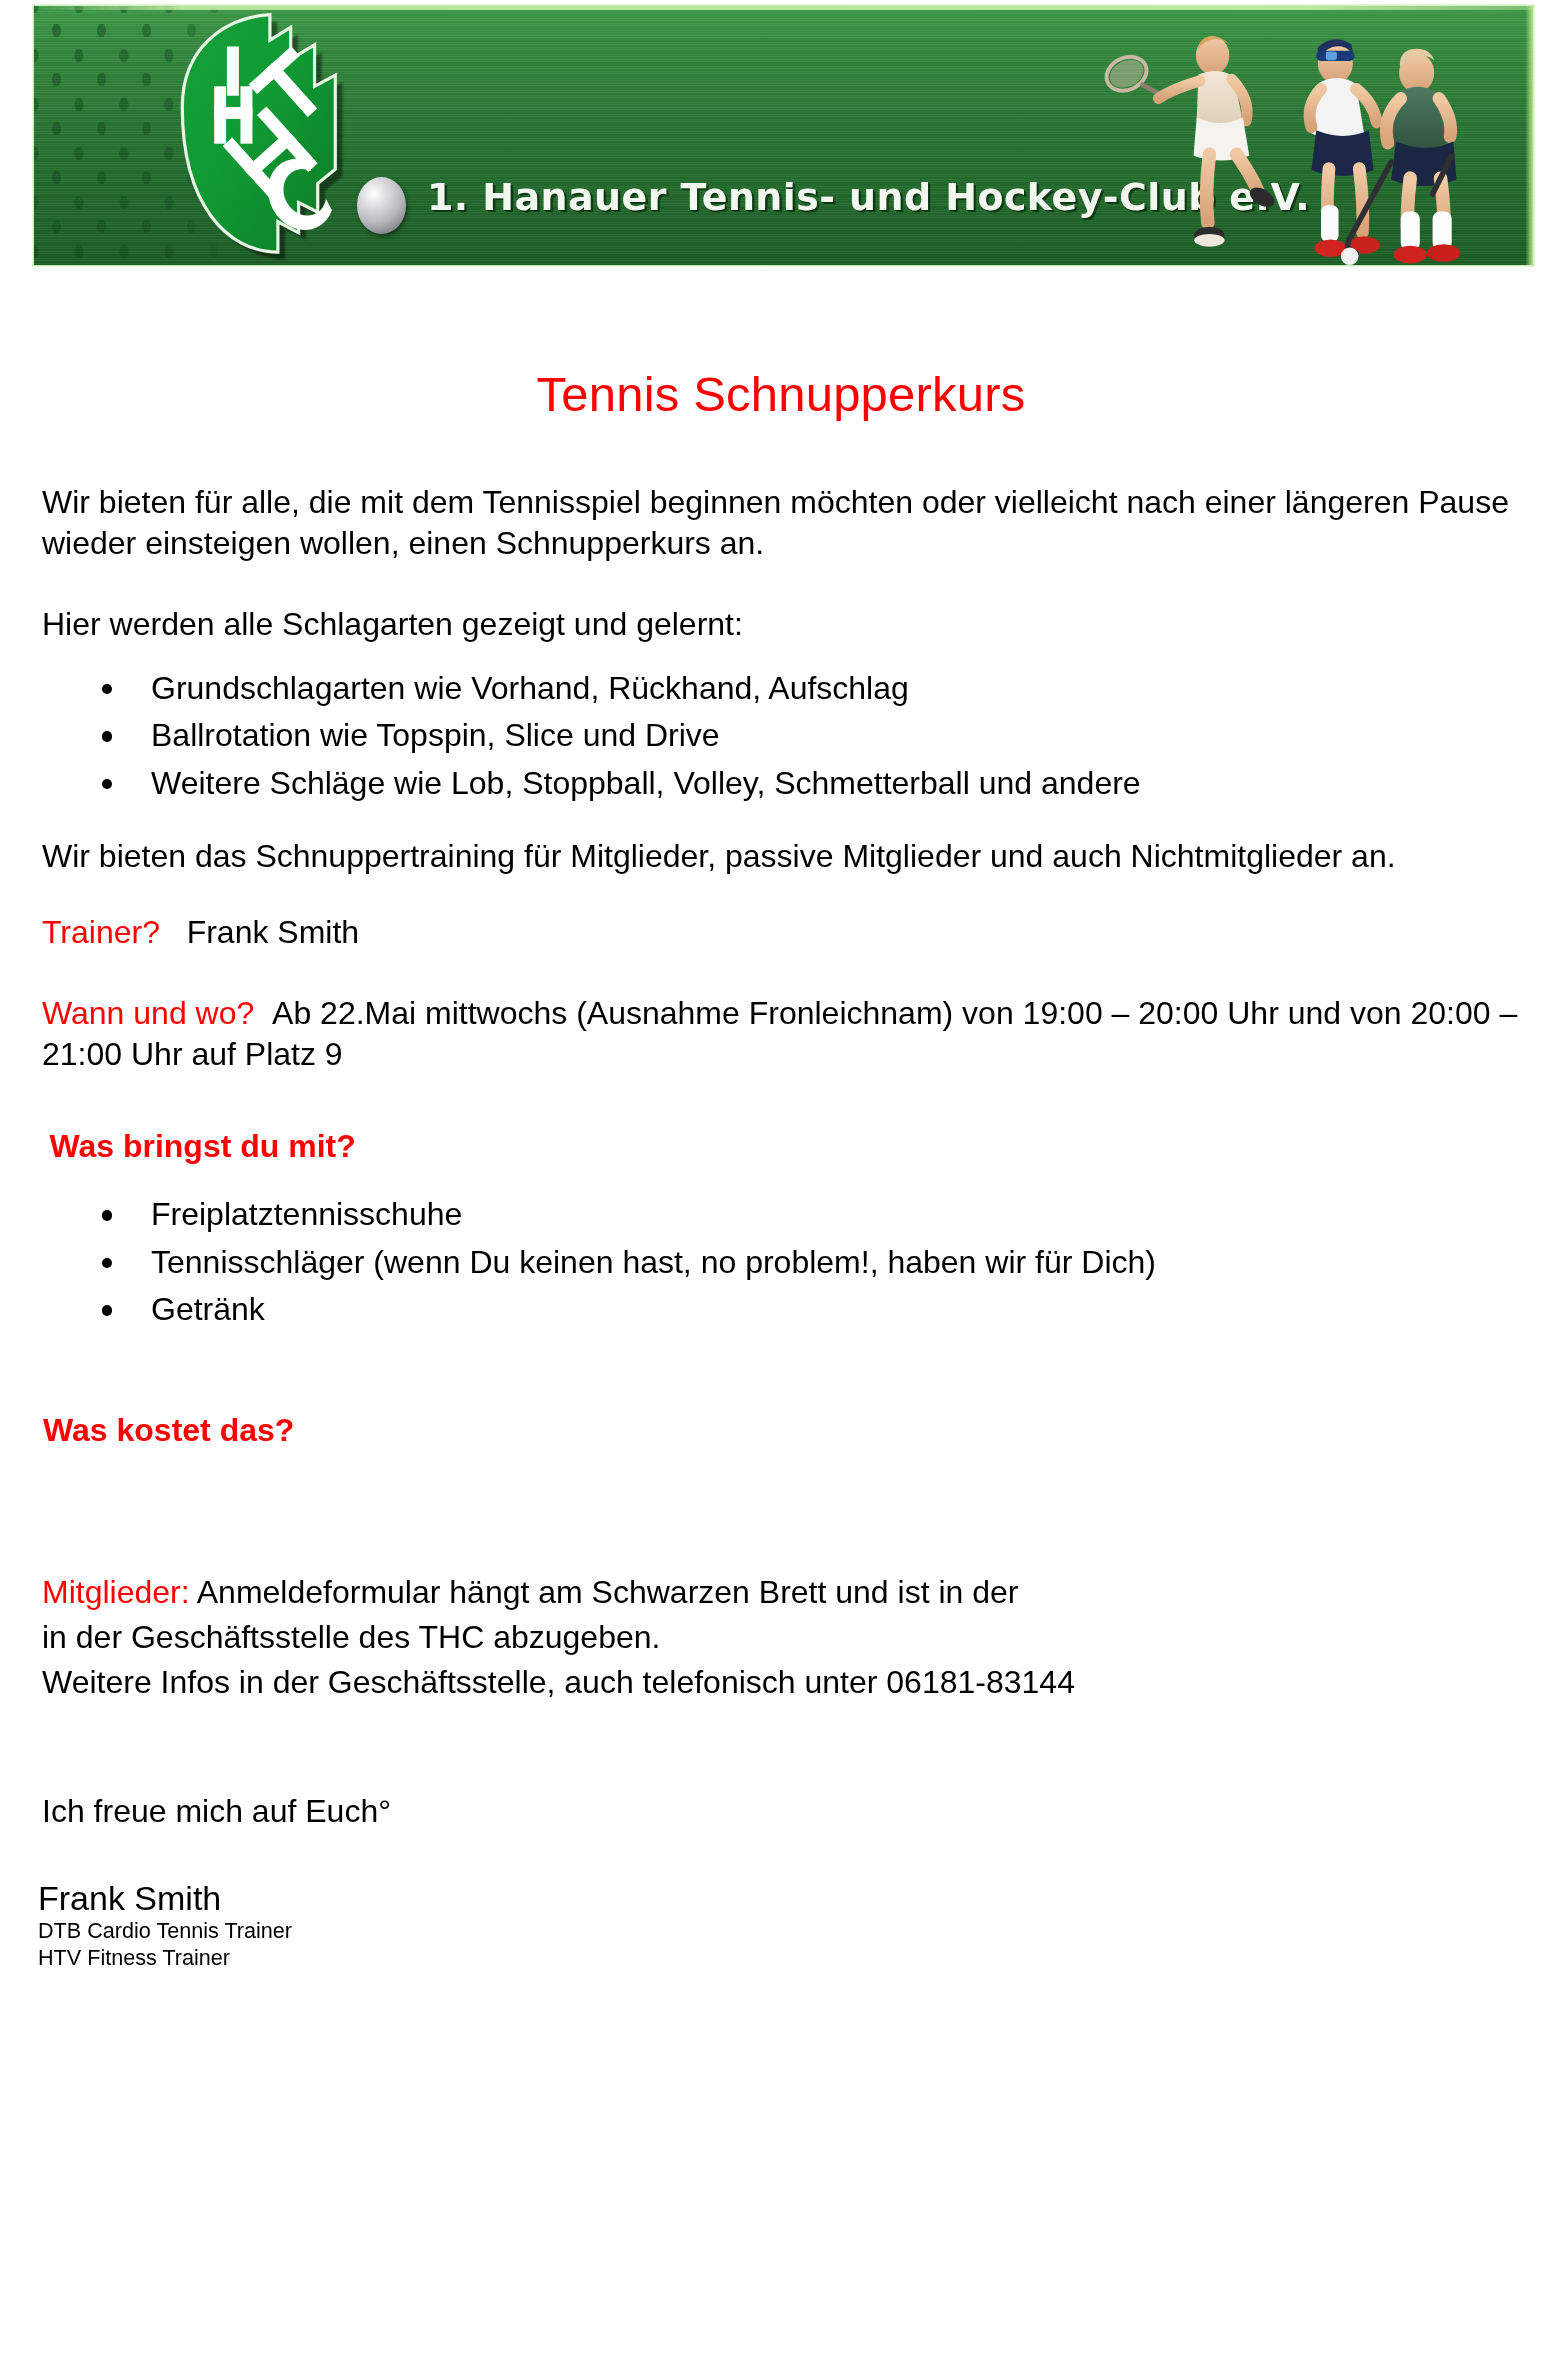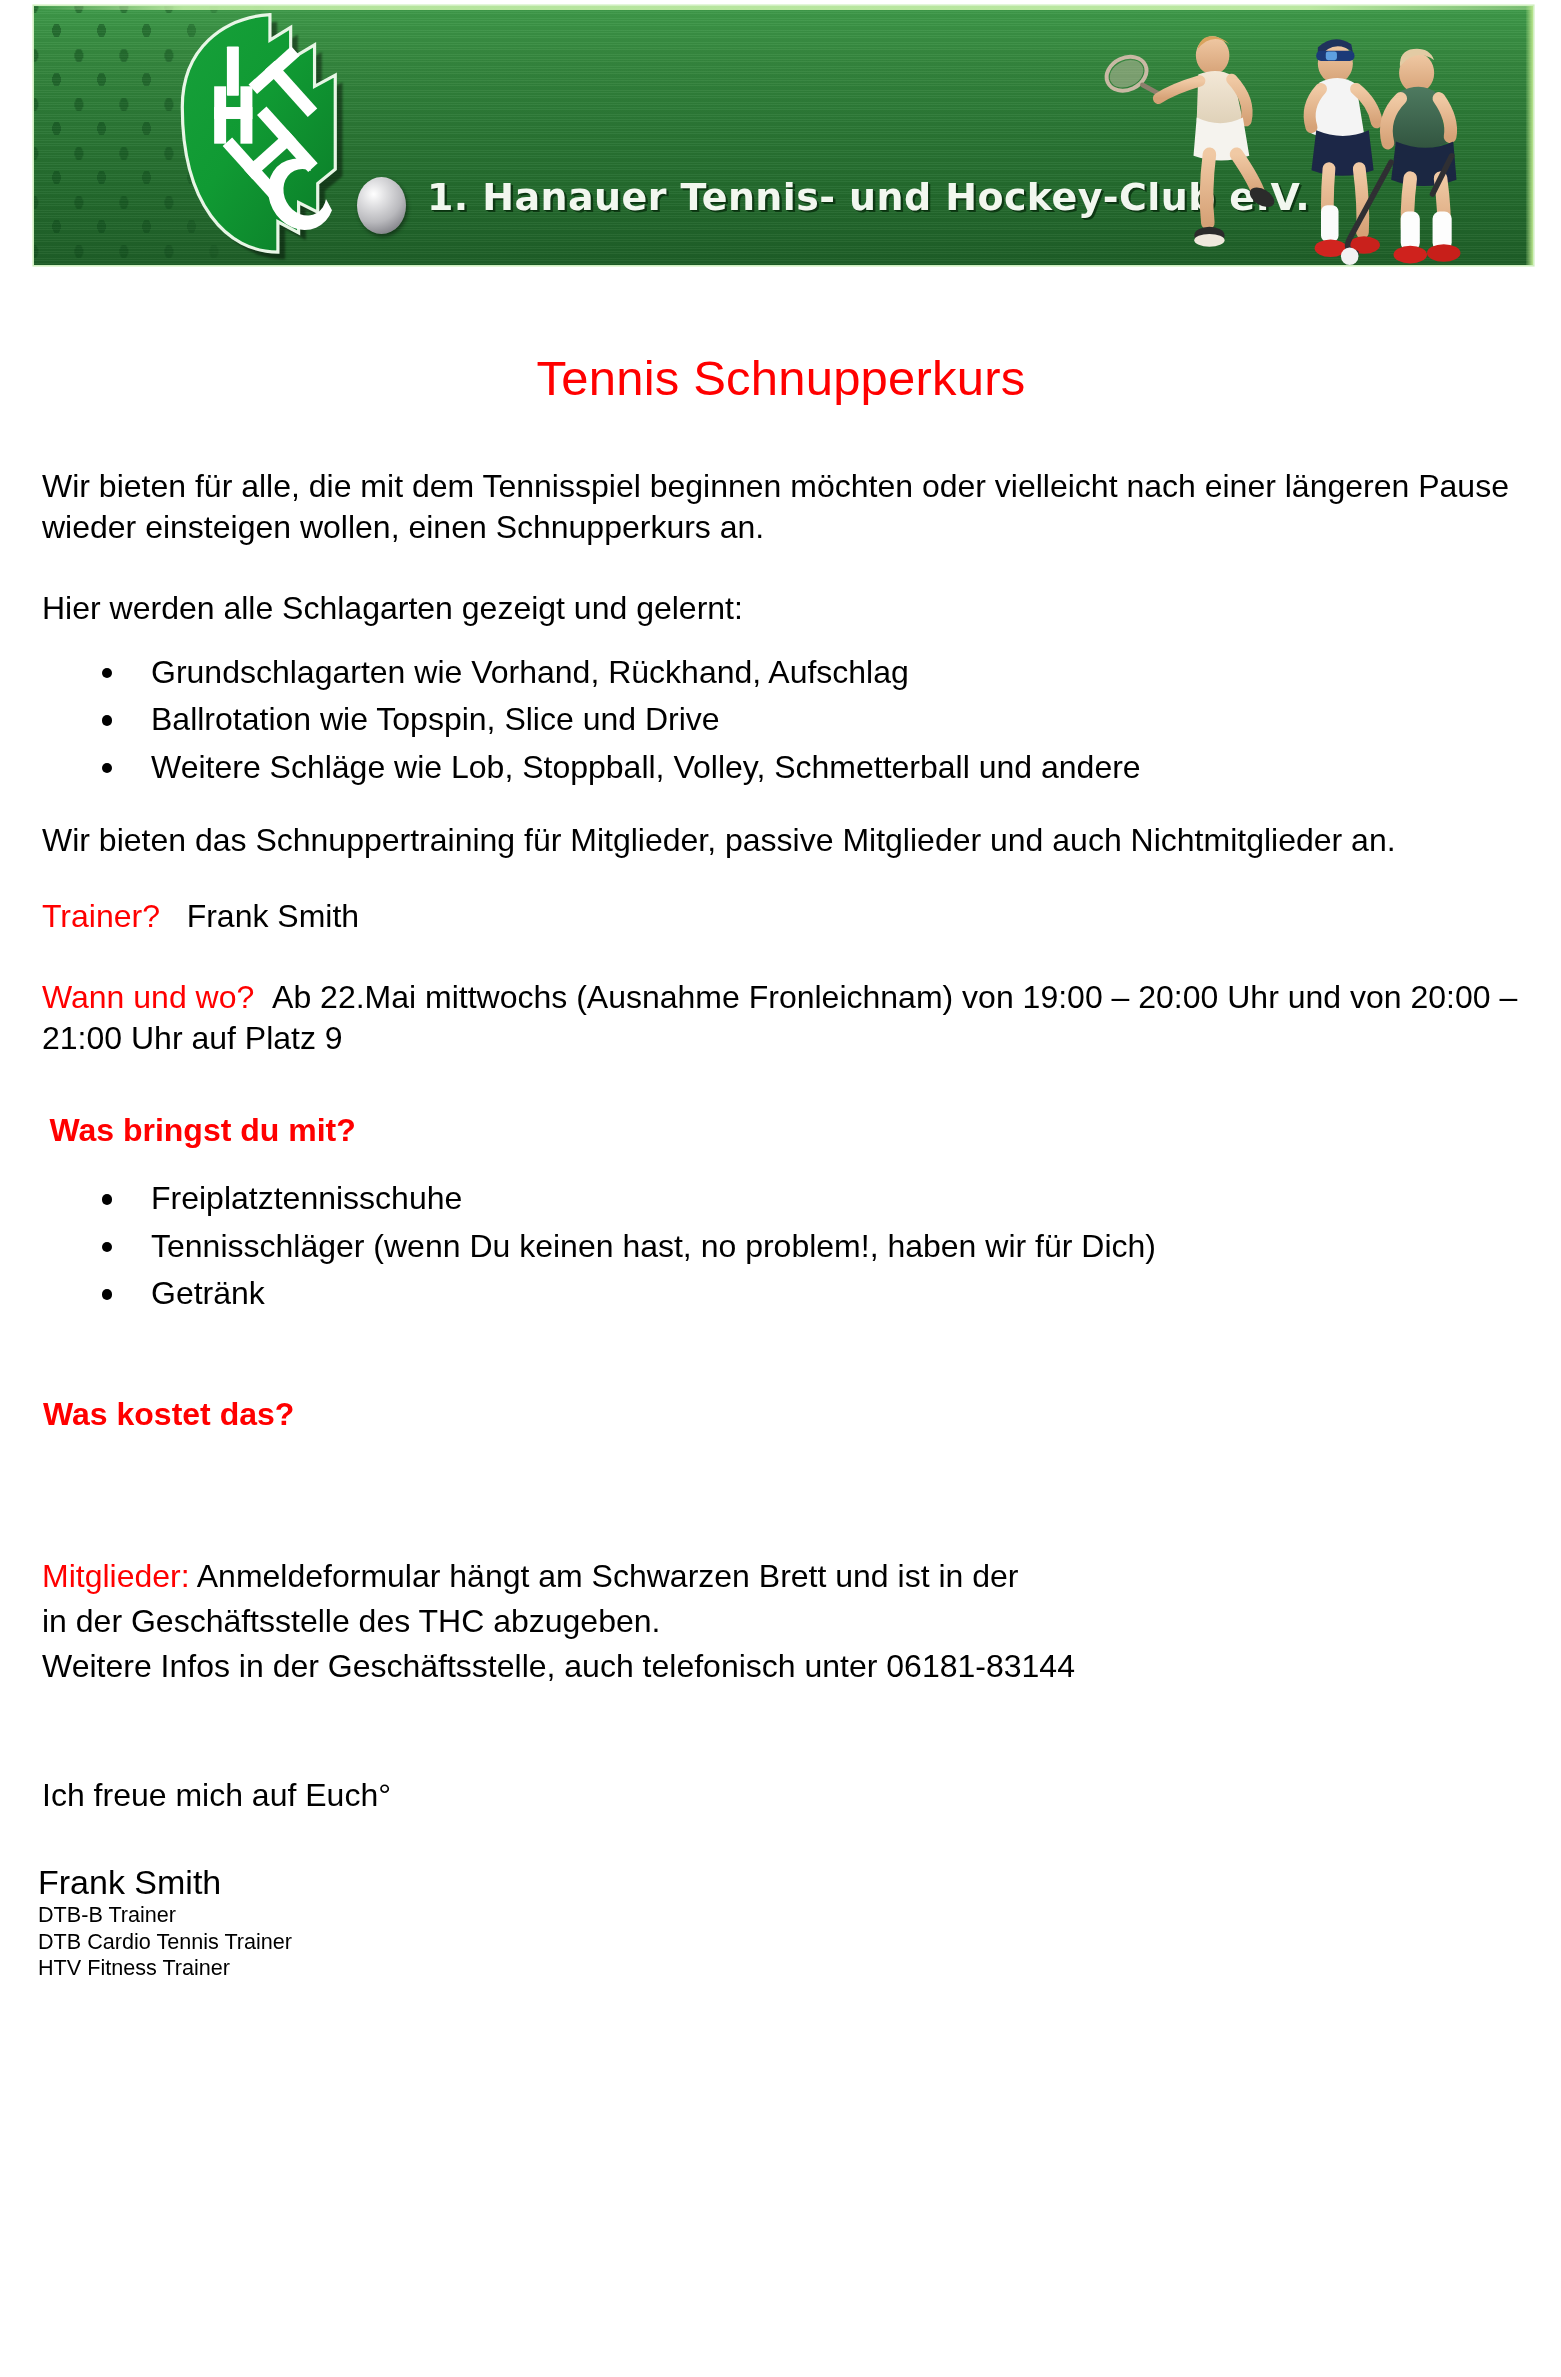--- a/index.html
+++ b/index.html
@@ -122,21 +122,21 @@
     right: 14.4px;
     top: 0;
     width: 447px;
     height: 259px;
   }
 
   
   .doc {
     position: absolute;
     left: 0;
-    top: 264px;
+    top: 280px;
     width: 1562px;
   }
   .page-title {
     margin: 0;
     padding: 86px 0 0 0;
     text-align: center;
     font-size: 49px;
     font-weight: 400;
     color: #ff0000;
     letter-spacing: 0.2px;
@@ -432,19 +432,18 @@
     <p class="para"> in der Geschäftsstelle des THC abzugeben.</p>
     <p class="para">Weitere Infos in der Geschäftsstelle, auch telefonisch unter 06181-83144</p>
 
     <div class="sp-100"></div>
 
     <p class="para">Ich freue mich auf Euch°</p>
 
     <div class="sp-52"></div>
 
     <p class="sig-name">Frank Smith</p>
-    <p class="sig-line">DTB-B Trainer</p>
     <p class="sig-line">DTB Cardio Tennis Trainer</p>
     <p class="sig-line">HTV Fitness Trainer</p>
 
   </div>
 </div>
 
 
 </body></html>

